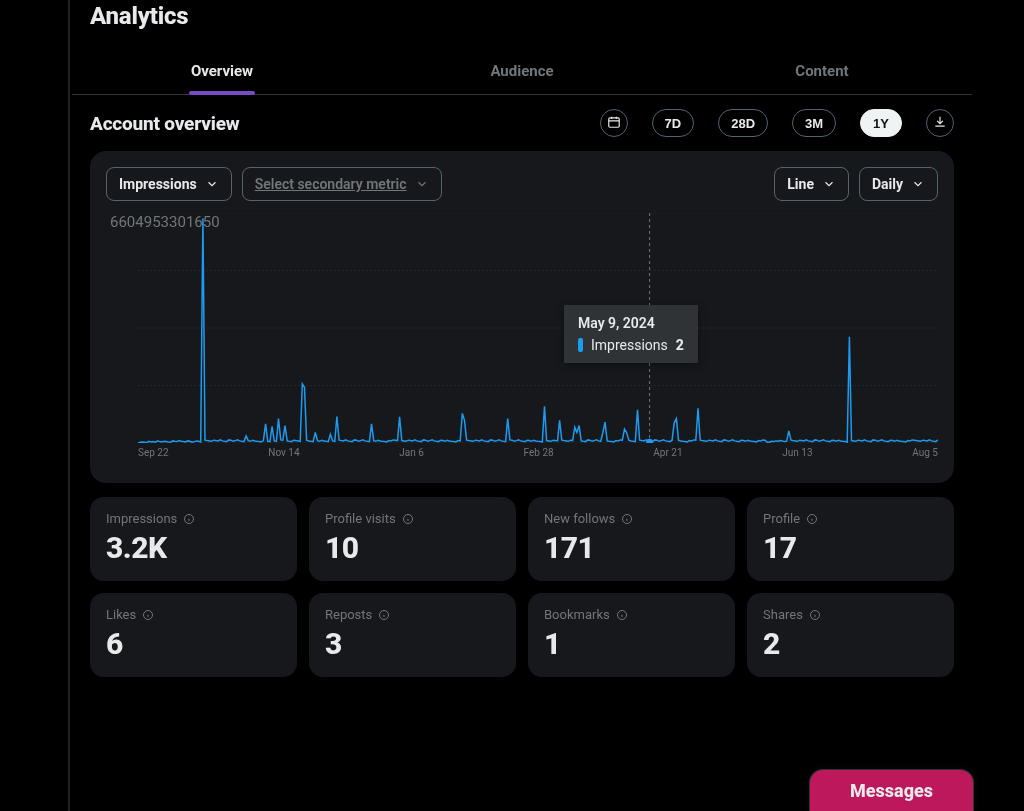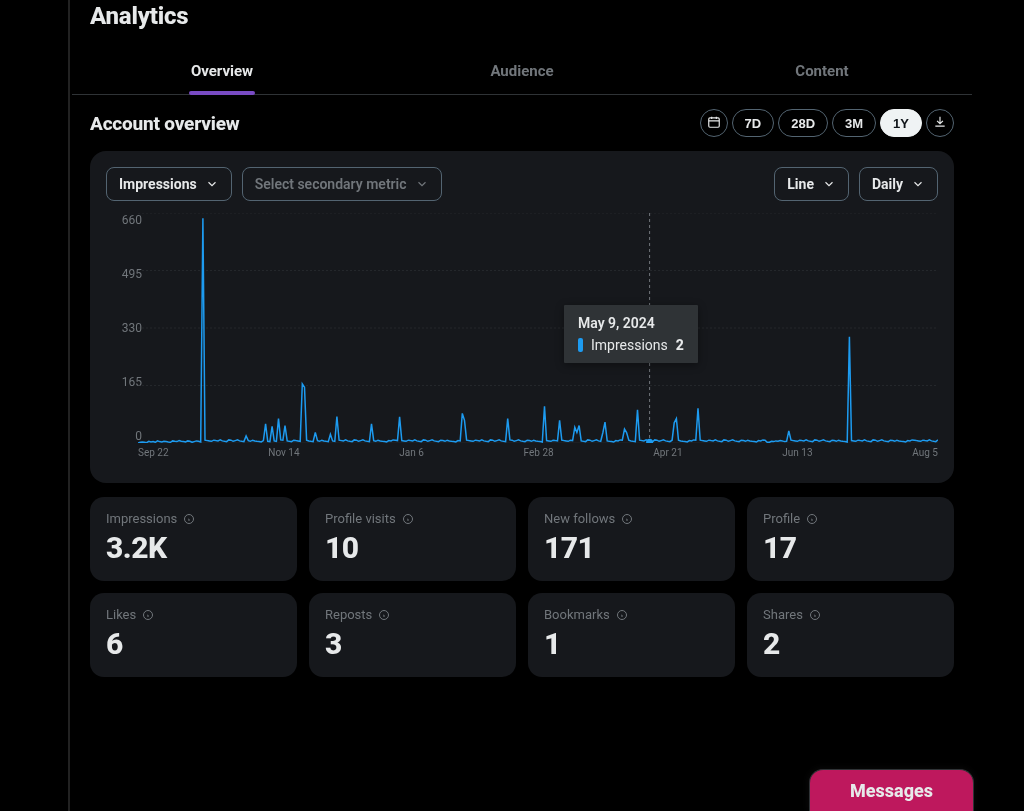--- a/index.html
+++ b/index.html
@@ -63,21 +63,21 @@
     justify-content: space-between;
     padding: 14px 18px 4px 18px;
   }
   .sub-title {
     font-size: 19px;
     font-weight: 800;
     letter-spacing: -0.2px;
   }
   .sub-actions {
     display: flex;
-    gap: 4px;
+    gap: 24px;
     align-items: center;
   }
   .pill {
     display: inline-flex;
     align-items: center;
     justify-content: center;
     height: 28px;
     min-width: 40px;
     padding: 0 12px;
     border: 1px solid #536471;
@@ -111,39 +111,39 @@
     gap: 8px;
     height: 34px;
     padding: 0 12px;
     border: 1px solid #536471;
     border-radius: 8px;
     font-size: 14px;
     font-weight: 700;
     color: #e7e9ea;
     cursor: pointer;
   }
-  .drop.muted { color: #71767b; font-weight: 600; }
+  .drop.muted { color: #71767b; font-weight: 600; text-decoration: underline; }
   .chev {
     display: inline-block;
   }
   .chev svg { display: block; }
 
   .chart-wrap {
     position: relative;
     width: 100%;
     height: 250px;
   }
   .ylabels {
     position: absolute;
-    left: 12px; top: 0; bottom: 20px;
+    left: 4px; top: 0; bottom: 20px;
     width: 28px;
     display: flex;
-    flex-direction: column;
+    flex-direction: row;
     justify-content: space-between;
-    font-size: 12px;
+    font-size: 15px;
     color: #71767b;
     text-align: right;
     padding-right: 4px;
   }
   .plot {
     position: absolute;
     left: 32px; right: 0; top: 0; bottom: 20px;
   }
   .plot svg { width: 100%; height: 100%; display: block; }
   .gridline { stroke: #2f3336; stroke-width: 0.6; stroke-dasharray: 2 2; }

